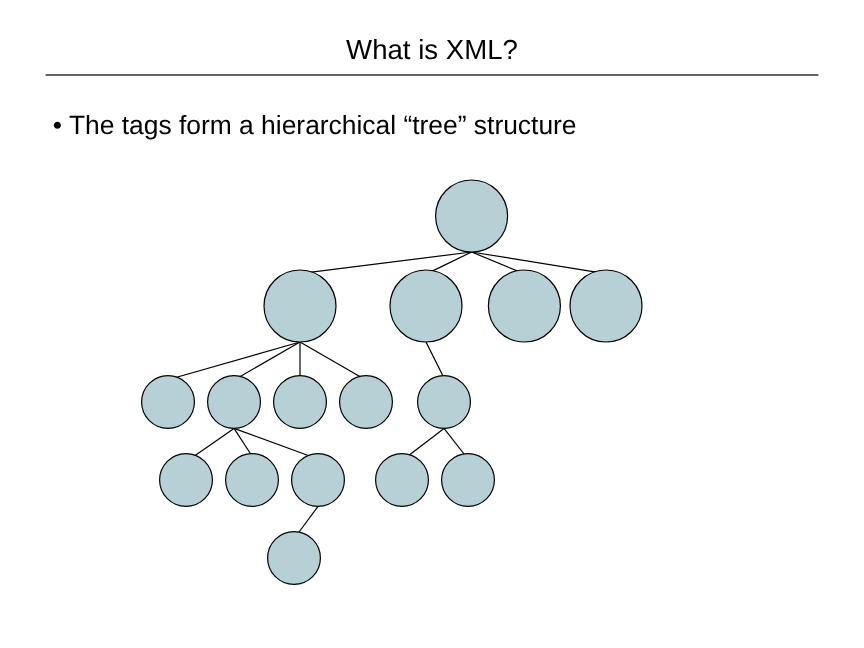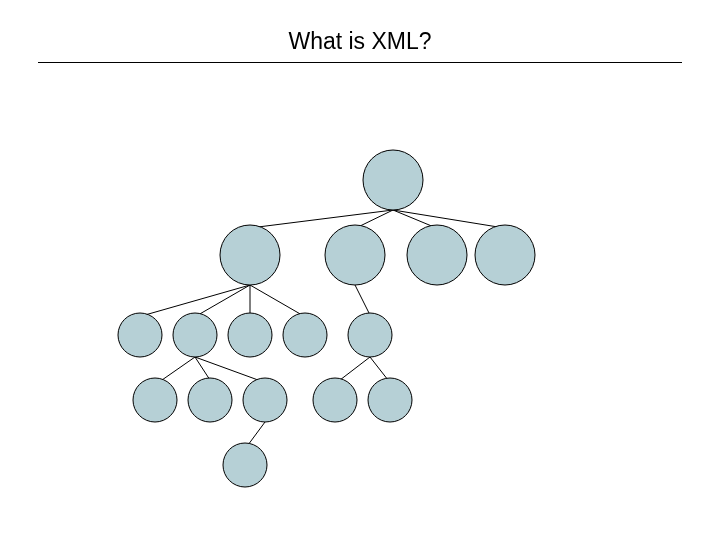--- a/index.html
+++ b/index.html
@@ -44,20 +44,21 @@
     top: 140px;
     left: 0;
   }
 </style>
 </head>
 <body>
 
 <div class="slide">
   <div class="title">What is XML?</div>
   <div class="hr"></div>
+  <div class="bullet">• The tags form a hierarchical “tree” structure</div>
   <svg class="diagram" width="720" height="400">
     <g id="edges" stroke="#000" stroke-width="1">
         <line x1="393" y1="70" x2="258" y2="87" stroke="#000000"></line>
         <line x1="393" y1="70" x2="358" y2="87" stroke="#000000"></line>
         <line x1="393" y1="70" x2="434" y2="87" stroke="#000000"></line>
         <line x1="393" y1="70" x2="498" y2="87" stroke="#000000"></line>
         <line x1="250" y1="145" x2="145" y2="175" stroke="#000000"></line>
         <line x1="250" y1="145" x2="198" y2="175" stroke="#000000"></line>
         <line x1="250" y1="145" x2="250" y2="175" stroke="#000000"></line>
         <line x1="250" y1="145" x2="302" y2="175" stroke="#000000"></line>

